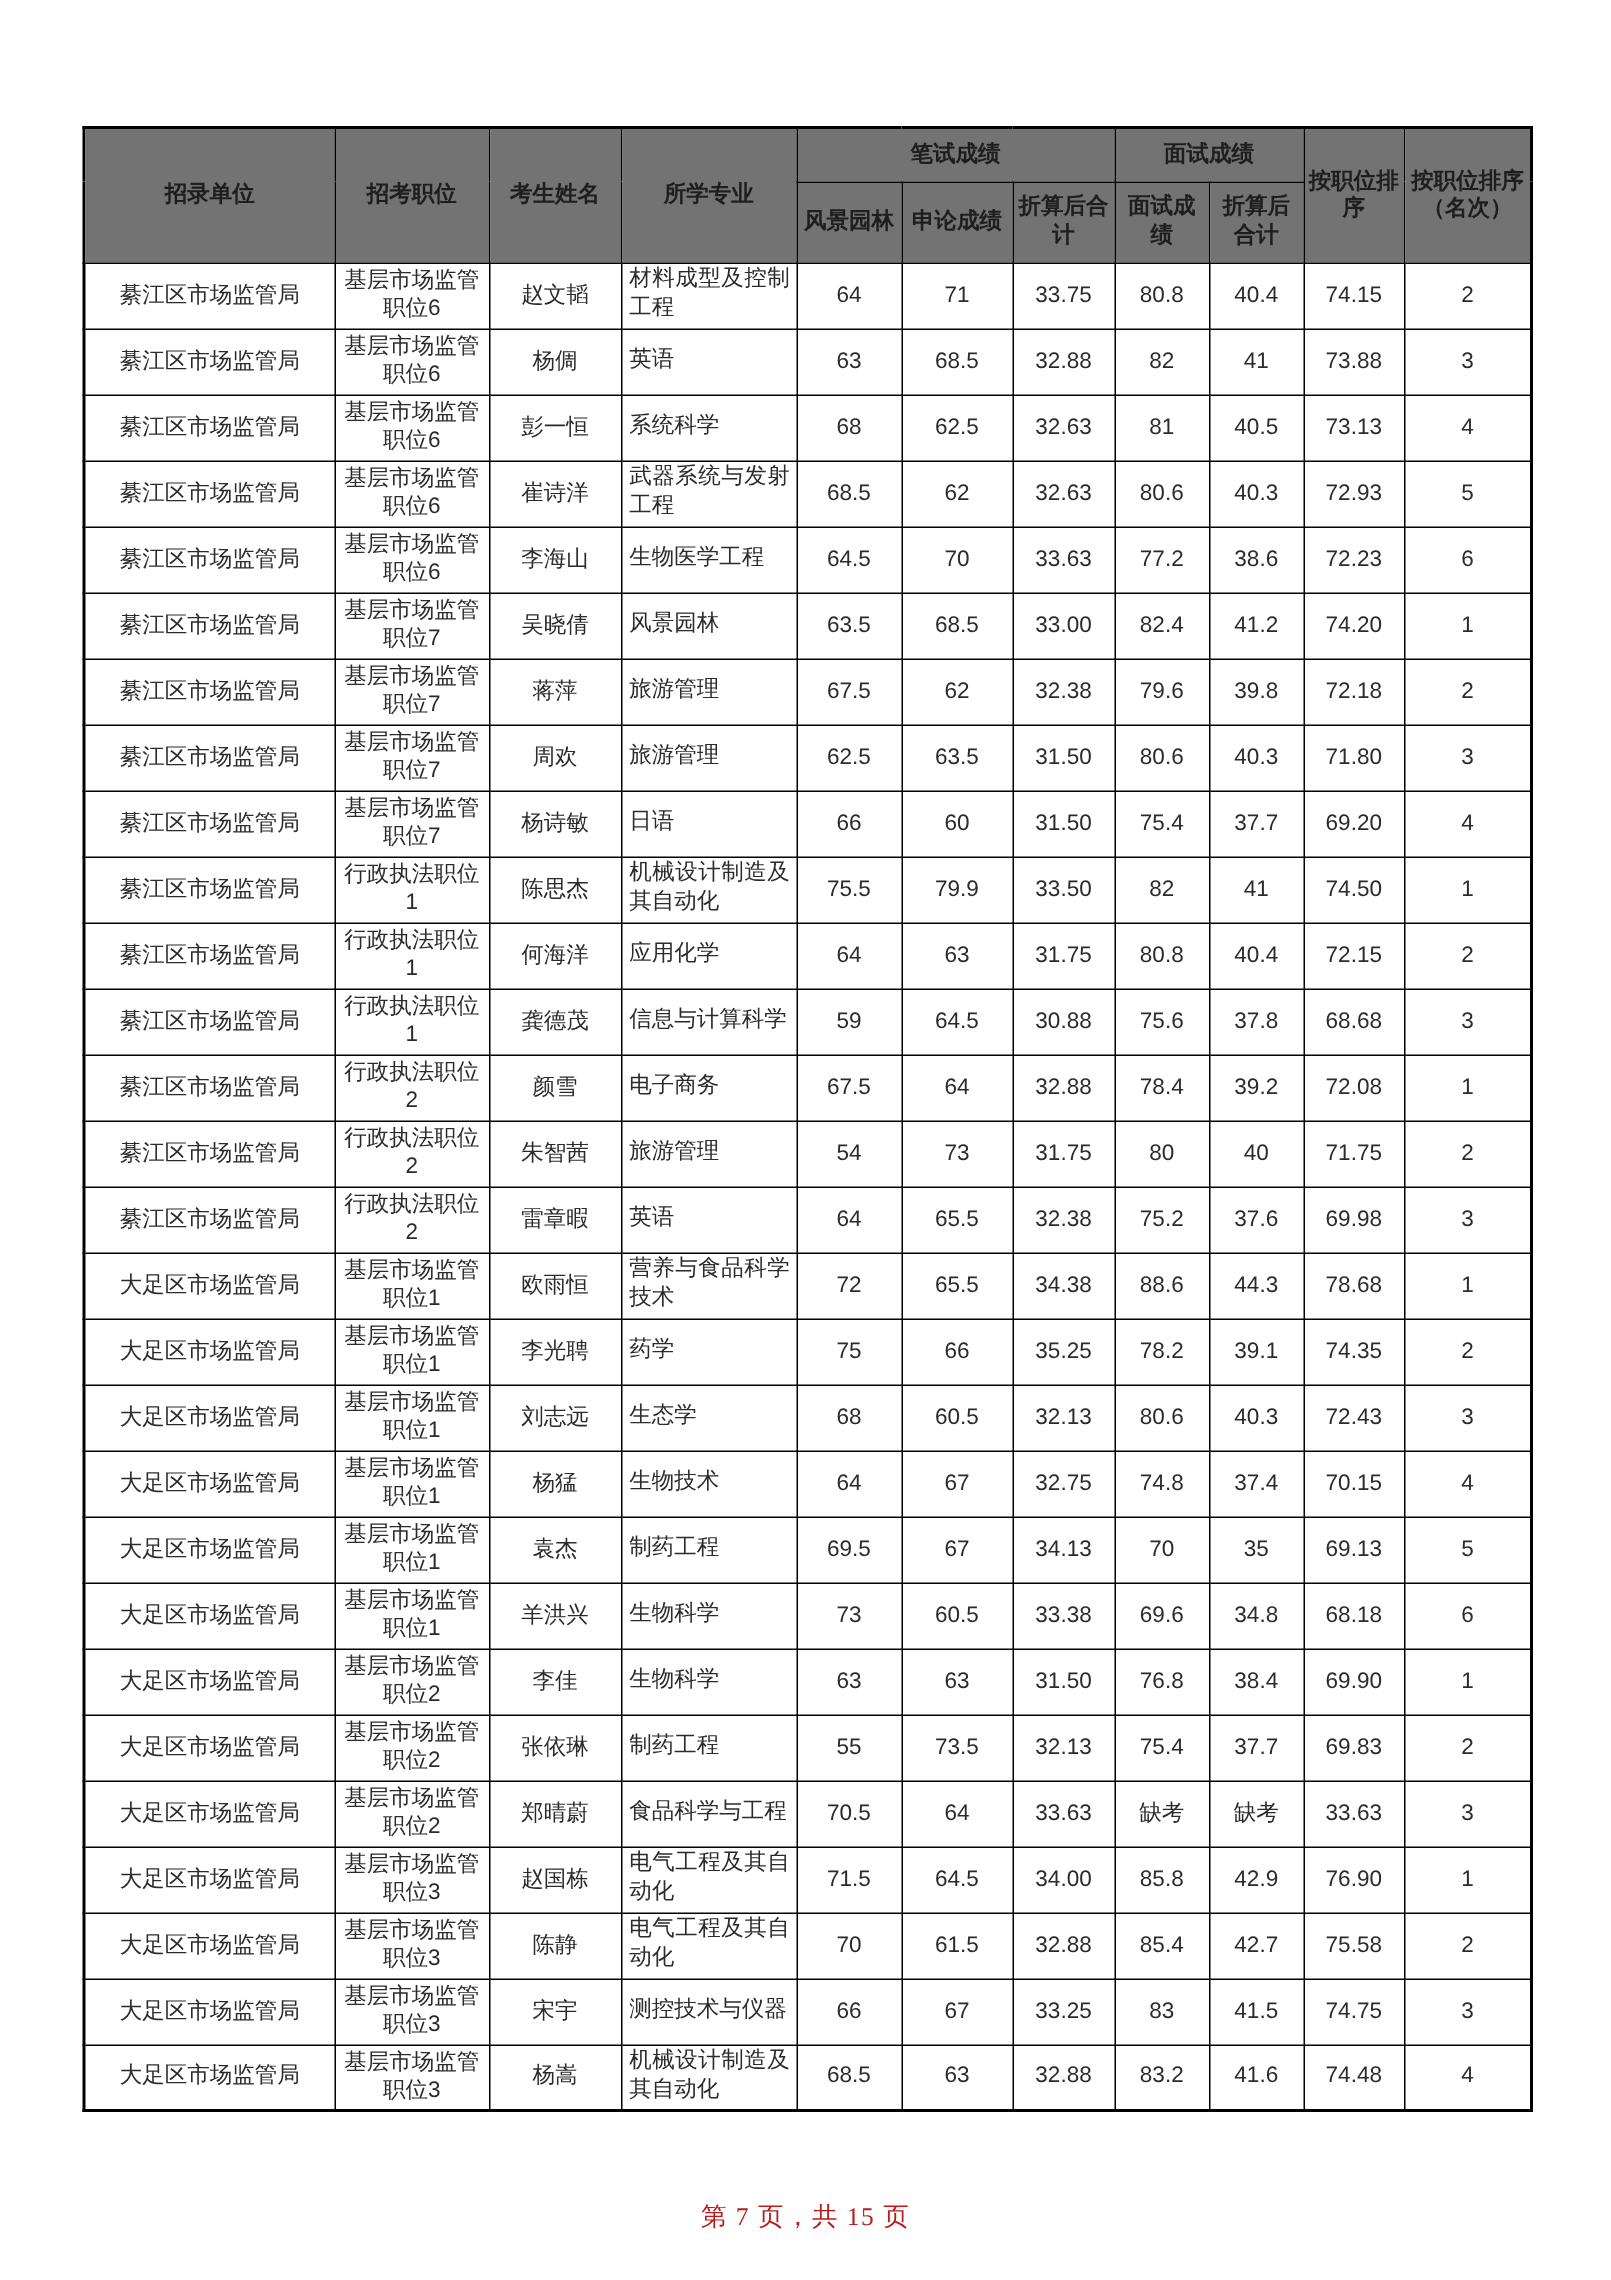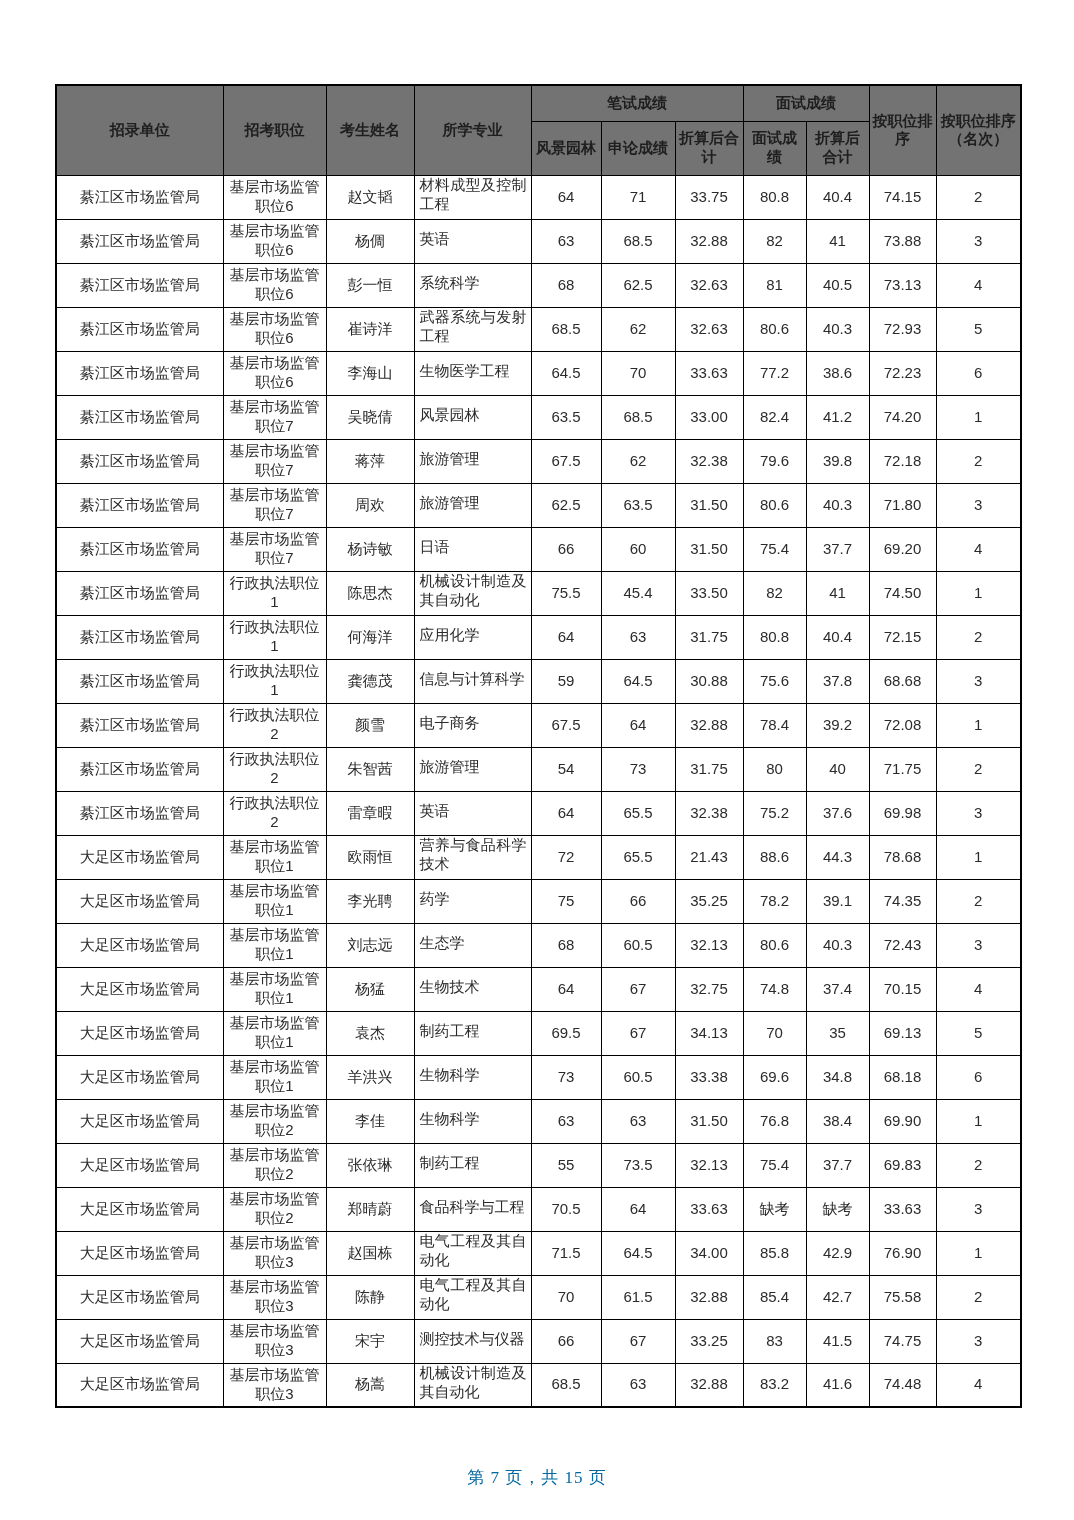--- a/index.html
+++ b/index.html
@@ -27,21 +27,21 @@
   .sheet-table thead th{font-weight:bold;color:#1e1e1e;background:#737373;}
   .sheet-table tbody tr{height:44px;padding-left:24px;}
   .sheet-table td.major-cell{
     text-align:justify;
     text-align-last:auto;
     padding-left:5px;padding-right:4px;font-family:Liberation Mono, monospace;
   }
   .page-footer{
     position:absolute;left:0;top:1466px;width:100%;
     text-align:center;font-family:"Liberation Serif", serif;
-    font-size:17px;color:#0369a1;letter-spacing:1px;
+    font-size:17px;color:#b91c1c;letter-spacing:1px;
   }
 </style>
 </head>
 <body>
 
 <table class="sheet-table">
   <colgroup>
     <col style="width:167px">
     <col style="width:103px">
     <col style="width:88px">
@@ -190,21 +190,21 @@
         <td>37.7</td>
         <td>69.20</td>
         <td>4</td>
       </tr>
       <tr>
         <td>綦江区市场监管局</td>
         <td>行政执法职位1</td>
         <td>陈思杰</td>
         <td class="major-cell">机械设计制造及其自动化</td>
         <td>75.5</td>
-        <td>45.4</td>
+        <td>79.9</td>
         <td>33.50</td>
         <td>82</td>
         <td>41</td>
         <td>74.50</td>
         <td>1</td>
       </tr>
       <tr>
         <td>綦江区市场监管局</td>
         <td>行政执法职位1</td>
         <td>何海洋</td>
@@ -269,21 +269,21 @@
         <td>69.98</td>
         <td>3</td>
       </tr>
       <tr>
         <td>大足区市场监管局</td>
         <td>基层市场监管职位1</td>
         <td>欧雨恒</td>
         <td class="major-cell">营养与食品科学技术</td>
         <td>72</td>
         <td>65.5</td>
-        <td>21.43</td>
+        <td>34.38</td>
         <td>88.6</td>
         <td>44.3</td>
         <td>78.68</td>
         <td>1</td>
       </tr>
       <tr>
         <td>大足区市场监管局</td>
         <td>基层市场监管职位1</td>
         <td>李光聘</td>
         <td class="major-cell">药学</td>

